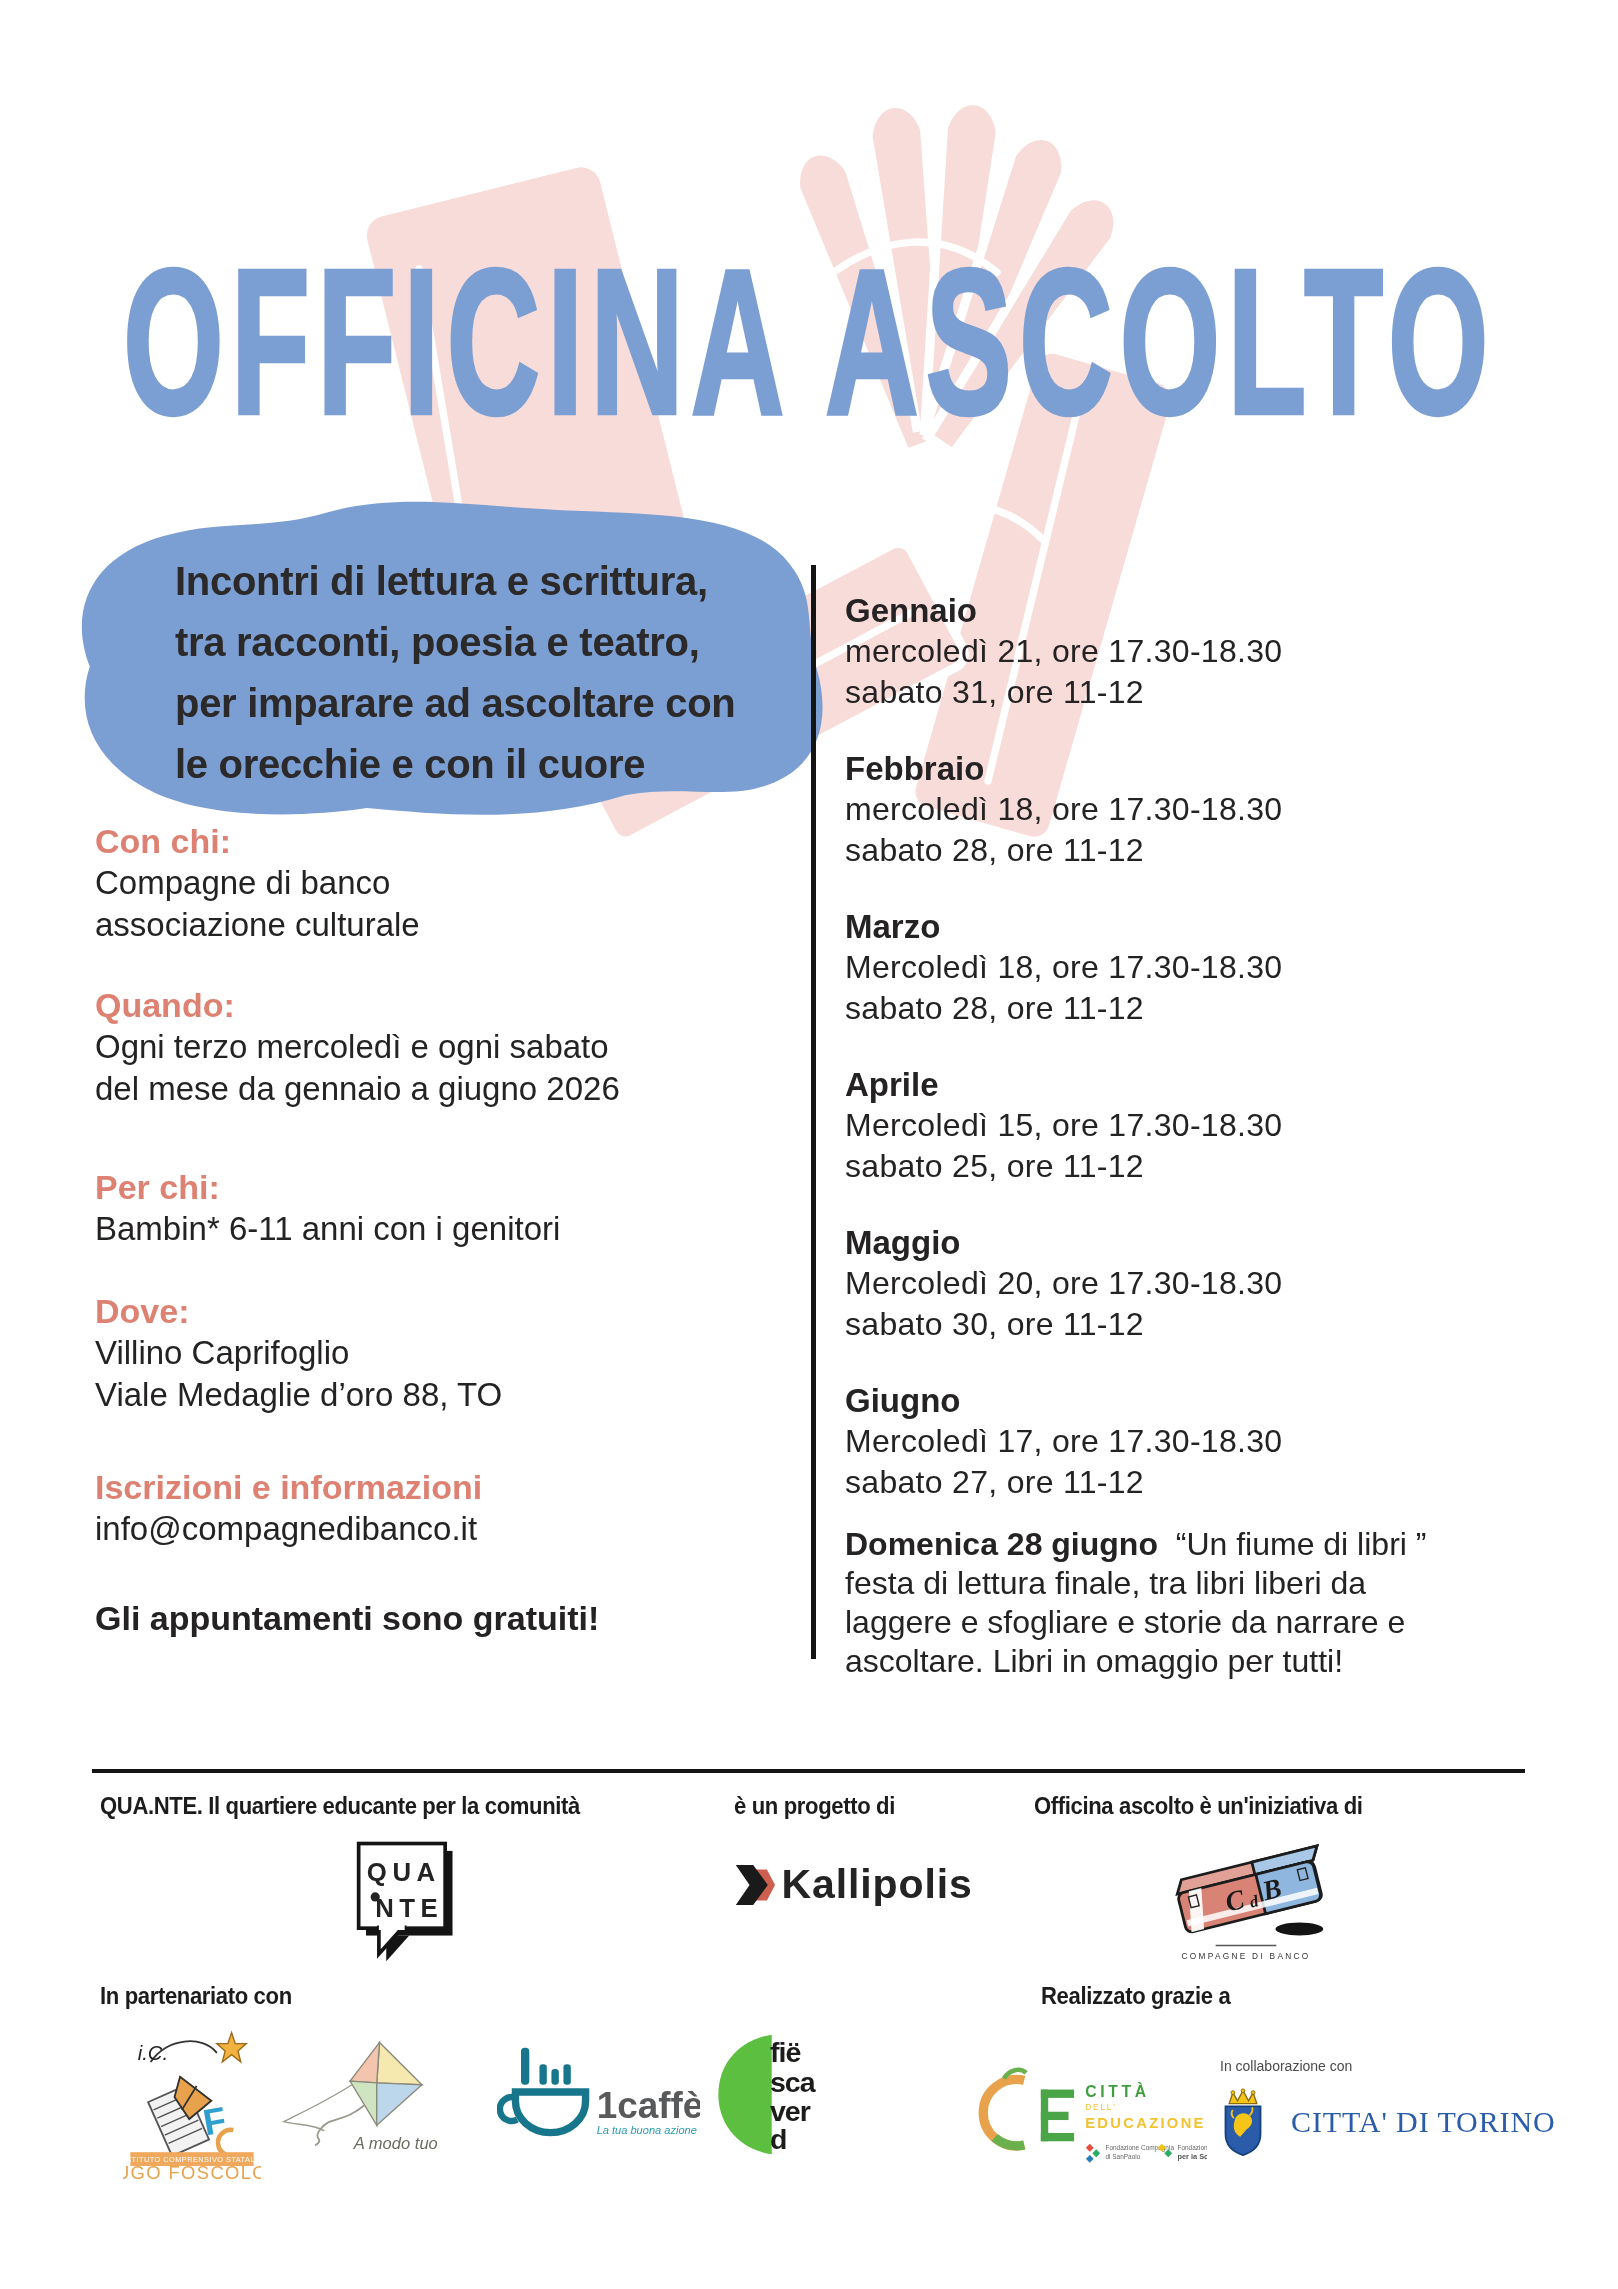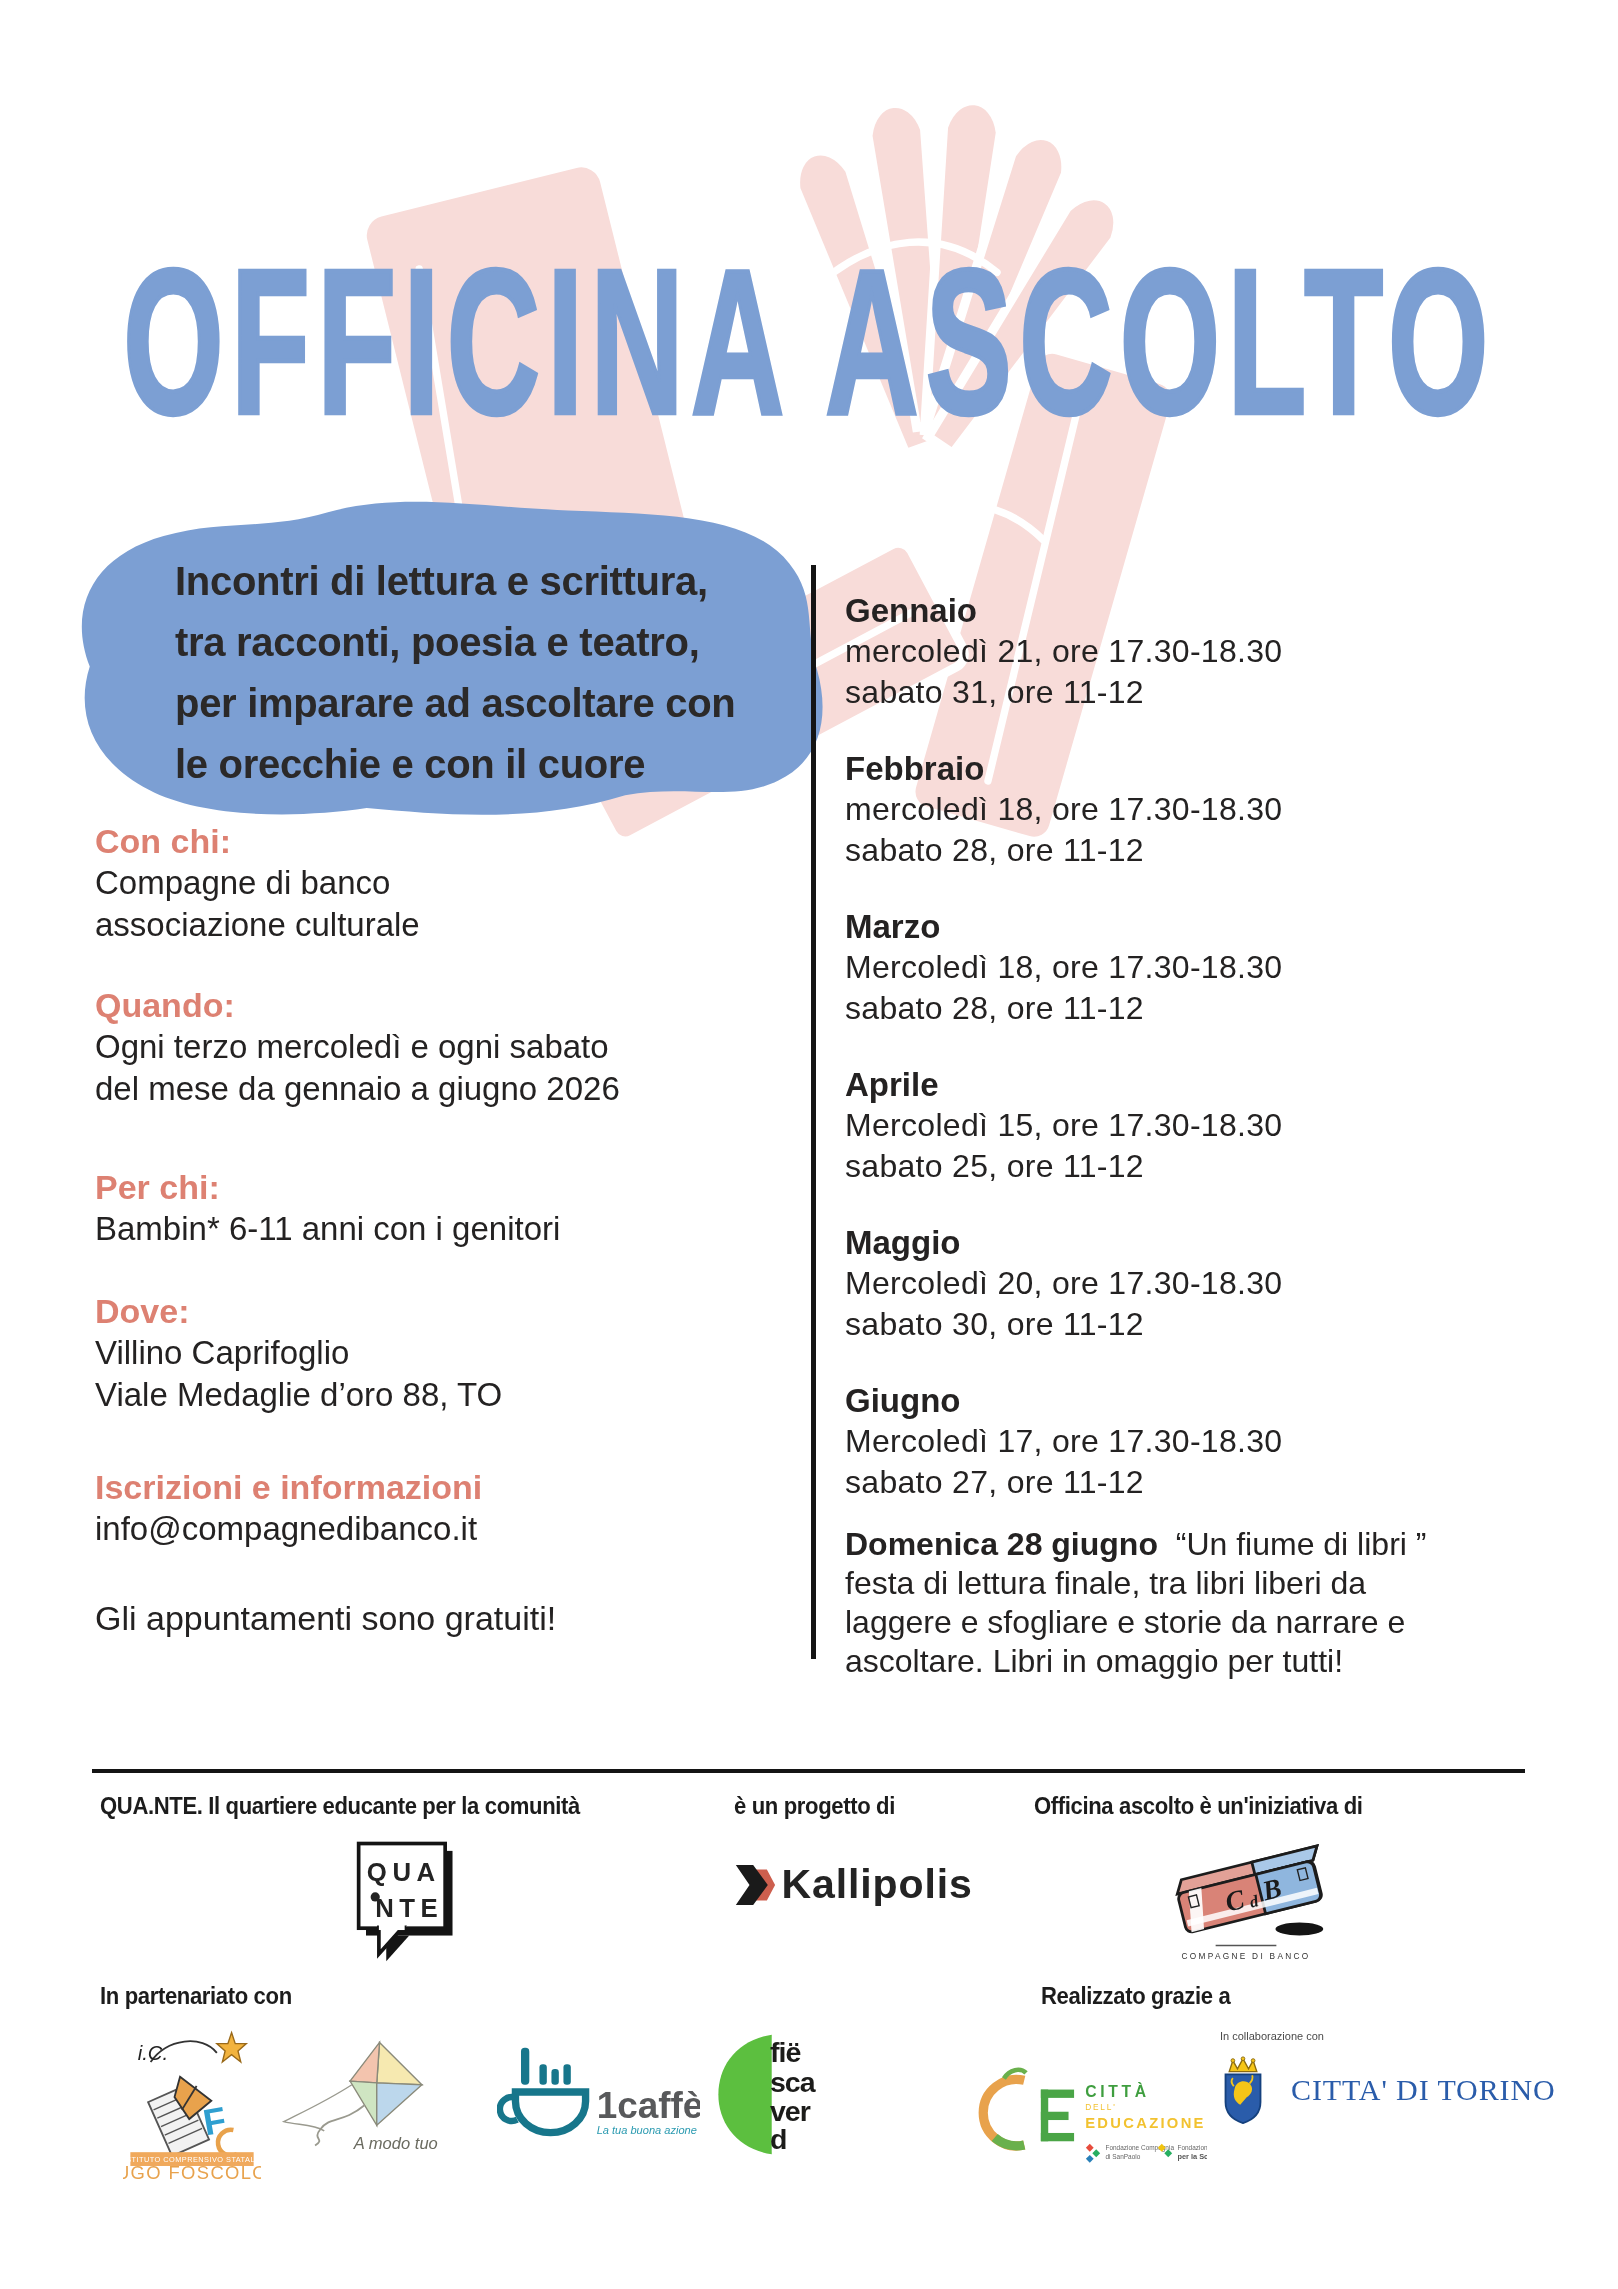--- a/index.html
+++ b/index.html
@@ -21,42 +21,42 @@
 
   
   .blob { position:absolute; left:51px; top:492px; width:780px; height:340px; z-index:1; }
   .blob path { fill:#7c9fd3; }
   .intro { position:absolute; left:175px; top:551px; z-index:2; font-size:40px; font-weight:bold; color:#2b2929; line-height:61px; letter-spacing:-0.3px; }
 
   
   .section { position:absolute; left:95px; z-index:3; width:701px; }
   .heading { font-size:34px; font-weight:bold; color:#dd8172; line-height:42px; }
   .bodyline { font-size:33px; color:#242222; line-height:42px; }
-  .highlight { position:absolute; left:95px; z-index:3; font-size:34px; font-weight:normal; color:#242222; }
+  .highlight { position:absolute; left:95px; z-index:3; font-size:34px; font-weight:bold; color:#242222; }
 
   
   .divider { position:absolute; left:811px; top:565px; width:4.6px; height:1094px; background:#141414; z-index:3; }
 
   
   .month { position:absolute; left:845px; z-index:3; width:683px;margin-top:9px; }
   .mname { font-size:33px; font-weight:bold; color:#242222; line-height:41px; }
   .mline { font-size:32px; color:#242222; line-height:41px; letter-spacing:0.3px; }
   .final { position:absolute; left:845px; z-index:3; width:701px; font-size:32px; color:#242222; line-height:39px; }
   .final-date { font-weight:bold; }
 
   
   .rule { position:absolute; left:92px; top:1769px; width:1433px; height:3.7px; background:#141414; }
   .flabel { position:absolute; z-index:3; font-size:24px; font-weight:bold; color:#1c1c1c; letter-spacing:-0.4px; transform:scaleX(0.92); transform-origin:left top; white-space:nowrap; }
 
   .logo { position:absolute; z-index:3; }
   .kalli { display:flex; align-items:center; gap:5.5px; }
   .kalli-name { font-size:41px; font-weight:bold; color:#242424; letter-spacing:0.9px; }
 
   .torino-wrap { position:absolute; z-index:3; }
-  .torino-collab { font-size:11px; color:#4a4a4a; margin-bottom:13px; }
+  .torino-collab { font-size:14px; color:#4a4a4a; margin-bottom:13px;margin-top:28px; }
   .torino-row { display:flex; align-items:center; gap:25px; }
   .torino-name { font-family:"Liberation Serif", serif; font-size:30px; color:#2a5caa; letter-spacing:0.9px; }
 
   svg text { font-family:"Liberation Sans", sans-serif; }
   .script-letter { font-family:"Liberation Serif", serif; font-style:italic; font-weight:bold; }
 </style>
 </head>
 <body>
 
 <div class="page">

